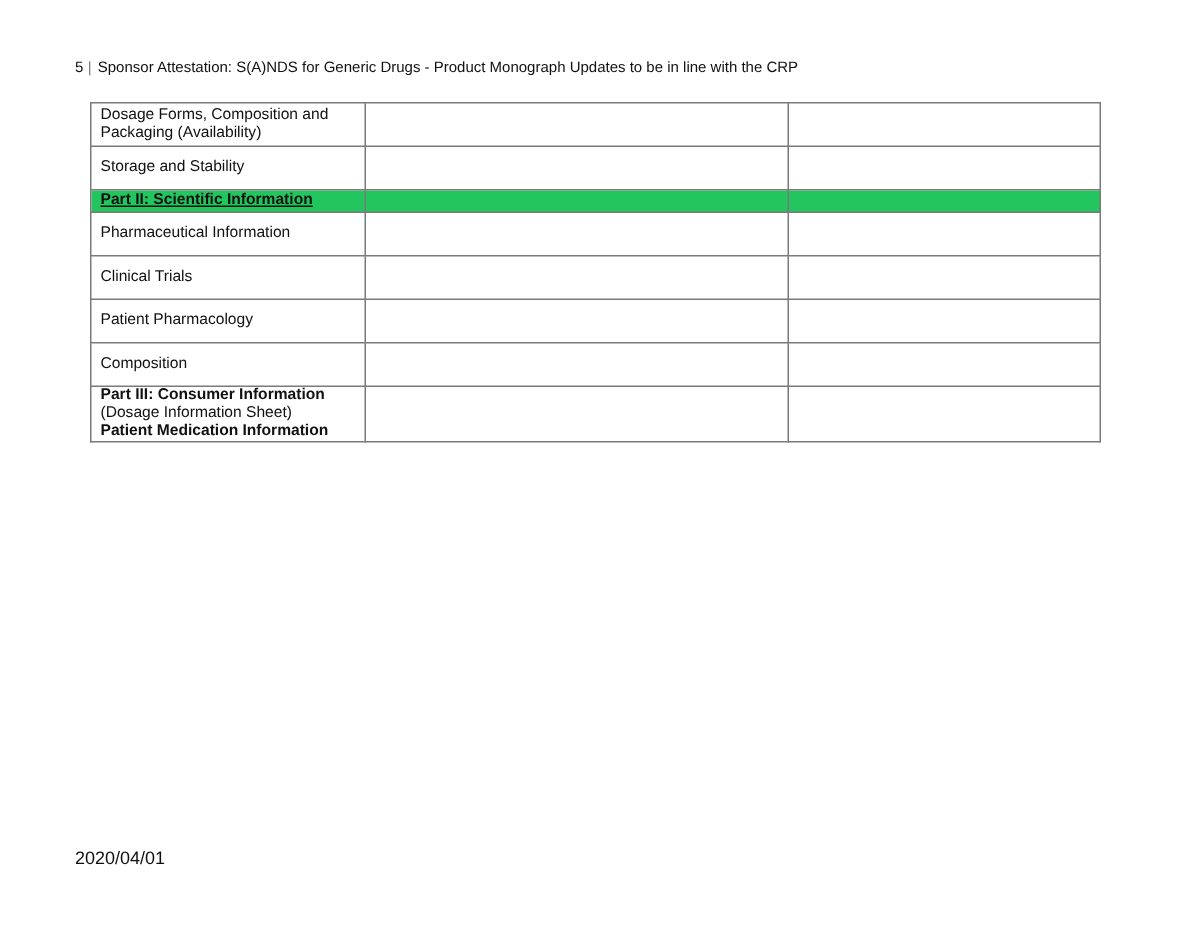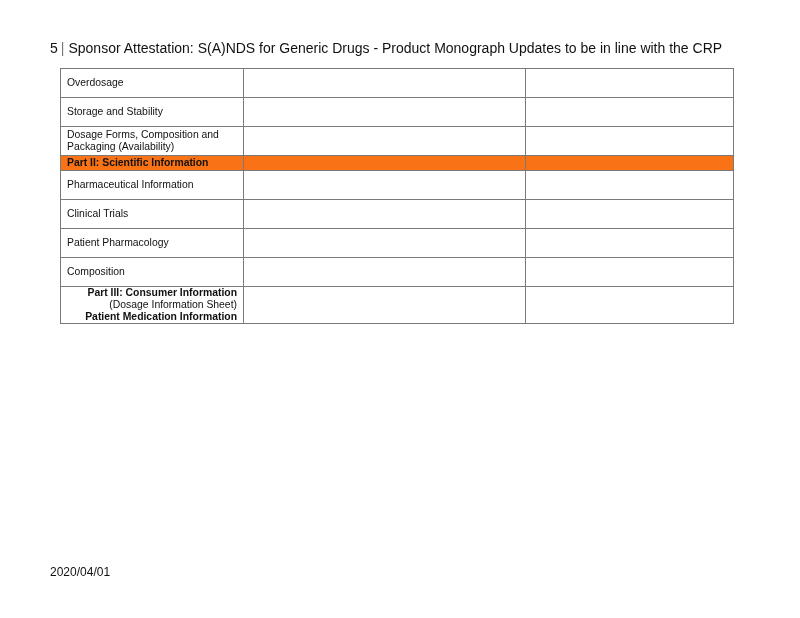--- a/index.html
+++ b/index.html
@@ -2,69 +2,64 @@
 <html><head>
   <meta charset="utf-8">
   <style>
     html, body { margin: 0; padding: 0; background: #ffffff; }
     body {
       width: 800px; height: 618px; position: relative; overflow: hidden;
       font-family: "Liberation Sans", sans-serif; color: #111;
     }
     .header {
       position: absolute; left: 50px; top: 40px;
-      font-size: 14px; color: #111; white-space: nowrap;
+      font-size: 10px; color: #111; white-space: nowrap;
     }
     .header .sep { color: #777; margin: 0 4px 0 3px; }
     table.pm {
       position: absolute; left: 60px; top: 68px;
       width: 673px; border-collapse: collapse; table-layout: fixed;
       font-size: 10.4px;
     }
     table.pm td {
       border: 1px solid #7a7a7a; padding: 0 6px; vertical-align: middle;
       line-height: 12px; color: #111;
     }
     col.c1 { width: 183px; }
     col.c2 { width: 282px; }
     col.c3 { width: 208px; }
     tr.r29 td { height: 28px; }
-    tr.section td { background: #f97316; height: 14px; font-weight: bold; }
-    tr.tall td { height: 35px; text-align: right; }
+    tr.section td { background: #22c55e; height: 14px; font-weight: bold; text-decoration: underline; }
+    tr.tall td { height: 35px; }
     .bold { font-weight: bold; }
     .footer {
       position: absolute; left: 50px; top: 565px; font-size: 12px; color: #111;
     }
   </style>
 </head>
 <body>
 
 <div class="header">
   <span>5</span><span class="sep">|</span><span>Sponsor Attestation: S(A)NDS for Generic Drugs - Product Monograph Updates to be in line with the CRP</span>
 </div>
 
 <table class="pm">
   <colgroup>
       <col class="c1">
       <col class="c2">
       <col class="c3">
     </colgroup>
   <tbody>
     <tr class="r29">
-      <td>Overdosage</td>
+      <td>Dosage Forms, Composition and Packaging (Availability)</td>
       <td></td>
       <td></td>
     </tr>
     <tr class="r29">
       <td>Storage and Stability</td>
-      <td></td>
-      <td></td>
-    </tr>
-    <tr class="r29">
-      <td>Dosage Forms, Composition and Packaging (Availability)</td>
       <td></td>
       <td></td>
     </tr>
     <tr class="section">
       <td>Part II: Scientific Information</td>
       <td></td>
       <td></td>
     </tr>
     <tr class="r29">
       <td>Pharmaceutical Information</td>

